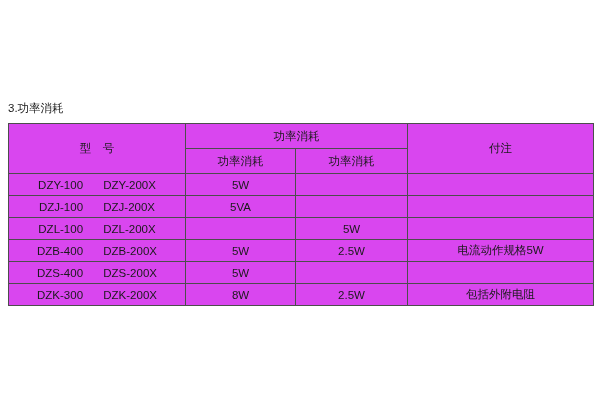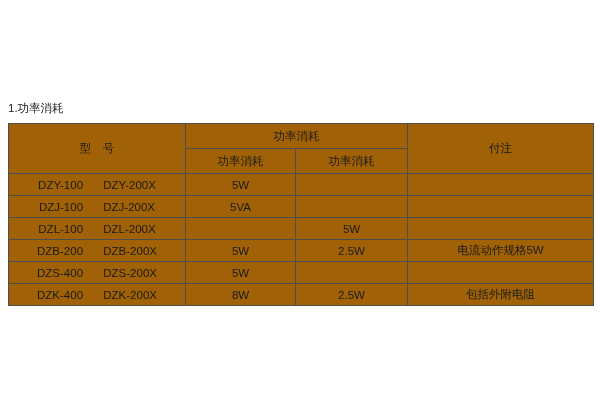--- a/index.html
+++ b/index.html
@@ -25,39 +25,39 @@
   }
   table.spec {
     position: absolute;
     left: 8px; top: 123px;
     width: 585px;
     border-collapse: collapse;
     table-layout: fixed;
   }
   table.spec th, table.spec td {
     border: 1px solid #4d4d4d;
-    background: #a16207;
+    background: #d946ef;
     font-weight: normal;
     font-size: 11.5px;
     text-align: center;
     vertical-align: middle;
     padding: 0;
     overflow: hidden;
     white-space: nowrap;
   }
   table.spec thead th { height: 24px; }
   table.spec tbody td { height: 21px; }
   .model-cell span + span { margin-left: 17px; }
 </style>
 </head>
 <body>
 
 <div class="page">
 
-  <div class="section-title">1.功率消耗</div>
+  <div class="section-title">3.功率消耗</div>
 
   <table class="spec">
     <colgroup>
       <col style="width:177px">
       <col style="width:110px">
       <col style="width:112px">
       <col style="width:186px">
     </colgroup>
     <thead>
       <tr>
@@ -93,39 +93,39 @@
         <td class="model-cell">
           <span>DZL-100</span>
           <span>DZL-200X</span>
         </td>
         <td></td>
         <td>5W</td>
         <td></td>
       </tr>
       <tr>
         <td class="model-cell">
-          <span>DZB-200</span>
+          <span>DZB-400</span>
           <span>DZB-200X</span>
         </td>
         <td>5W</td>
         <td>2.5W</td>
         <td>电流动作规格5W</td>
       </tr>
       <tr>
         <td class="model-cell">
           <span>DZS-400</span>
           <span>DZS-200X</span>
         </td>
         <td>5W</td>
         <td></td>
         <td></td>
       </tr>
       <tr>
         <td class="model-cell">
-          <span>DZK-400</span>
+          <span>DZK-300</span>
           <span>DZK-200X</span>
         </td>
         <td>8W</td>
         <td>2.5W</td>
         <td>包括外附电阻</td>
       </tr>
     </tbody>
   </table>
 
 </div>

